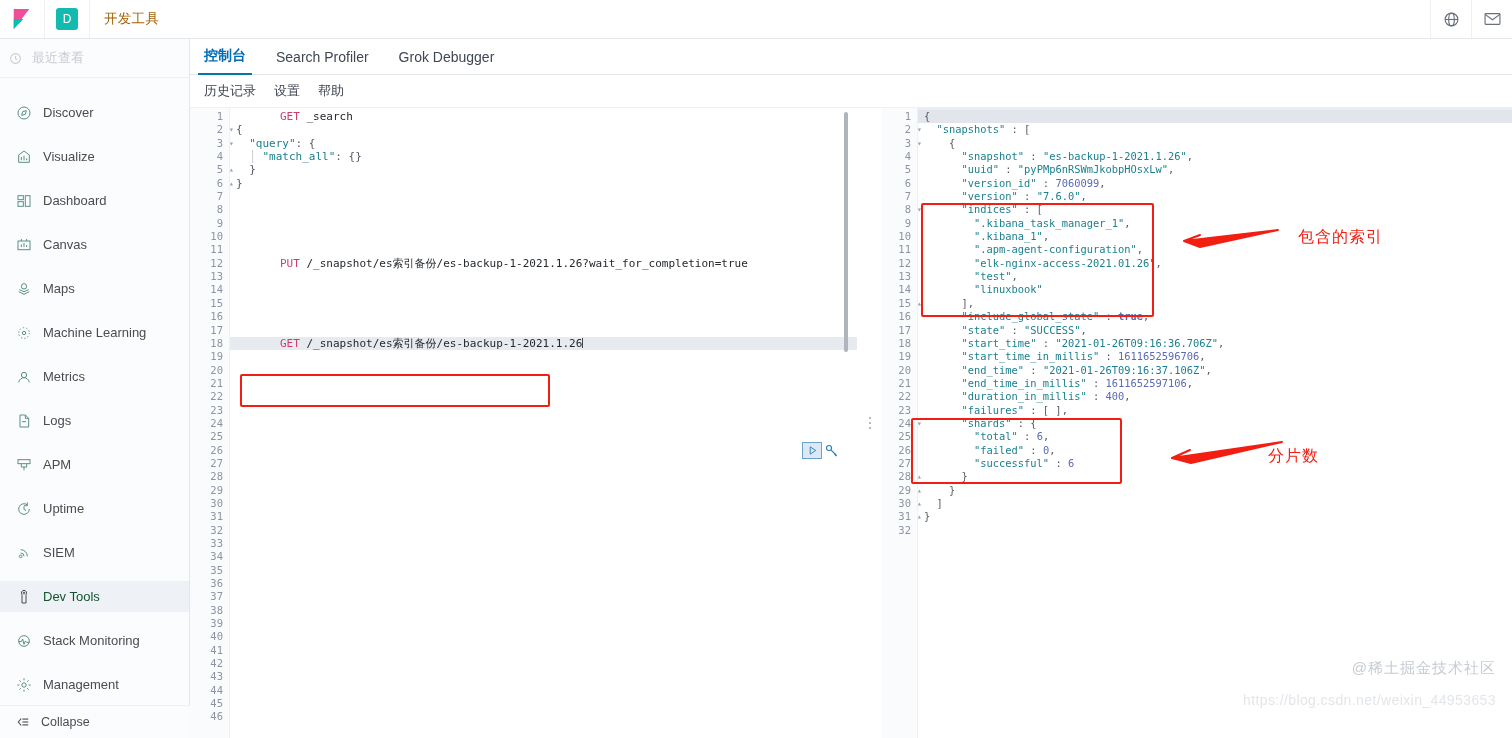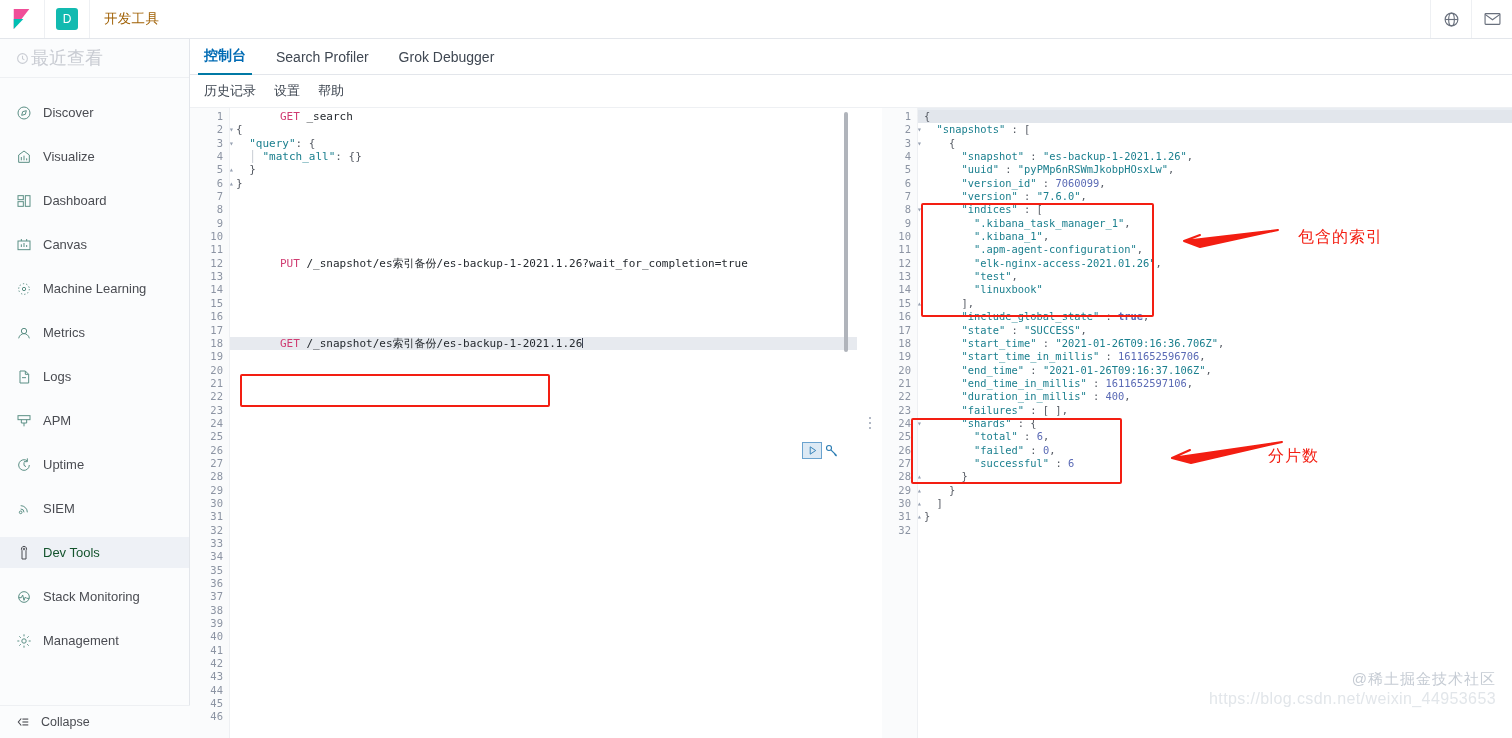--- a/index.html
+++ b/index.html
@@ -32,23 +32,23 @@
   }
   .hdr-right { margin-left: auto; display: flex; align-items: stretch; }
   .hdr-right .hdr-cell { border-right: none; border-left: 1px solid #eef0f3; width: 41px; padding:0; }
 
   
   .sidebar {
     position: absolute; top: 39px; left: 0; width: 190px; height: 699px;
     background: #fbfcfd; border-right: 1px solid #e3e6eb;
   }
   .recent {
-    height: 39px; display: flex; align-items: center; gap: 2px;
-    padding: 0 16px; border-bottom: 1px solid #eef0f3;
-    color: #c9ccd3; font-size: 18px;
+    height: 39px; display: flex; align-items: center; gap: 10px;
+    padding: 0 9px; border-bottom: 1px solid #eef0f3;
+    color: #c9ccd3; font-size: 13px;
   }
   .nav { padding-top: 6px; }
   .nav-item {
     height: 31px; display: flex; align-items: center; gap: 11px;
     padding: 0 16px; font-size: 13px; color: #4a4c52; cursor: pointer; margin-top: 13px;
   }
   .nav-item .ico { width: 16px; height: 16px; flex: 0 0 16px; display:block; }
   .nav-item.active { background: #eef1f6; color: #14532d; }
   .collapse {
     position: absolute; bottom: 0; left: 0; width: 190px; height: 33px;
@@ -166,22 +166,22 @@
   }
   .arrow-svg { position: absolute; }
 
   
   .wm {
     position: absolute; right: 16px; bottom: 30px;
     color: #c6ccd4; font-size: 15px; letter-spacing: 1px;
     text-align: right;
   }
   .wm .url2 {
-    display: block; color: #e2e6ea; font-size: 16px;
-    letter-spacing: .4px; margin-top: 1px;
+    display: block; color: #e2e6ea; font-size: 14px;
+    letter-spacing: .4px; margin-top: 14px;
   }
 </style>
 </head>
 <body>
 
 <div class="app">
 
   <div class="header">
     <div class="hdr-cell">
       <svg class="logo-k" viewBox="0 0 24 24">
@@ -248,20 +248,28 @@
         <div class="nav-item">
           <svg class="ico" viewBox="0 0 24 24" fill="none" stroke="#5b8f85" stroke-width="1.5">
             <rect x="3" y="6" width="18" height="13"></rect>
             <line x1="8" y1="3" x2="8" y2="6"></line>
             <line x1="16" y1="3" x2="16" y2="6"></line>
             <line x1="8" y1="15" x2="8" y2="11"></line>
             <line x1="12" y1="15" x2="12" y2="9"></line>
             <line x1="16" y1="15" x2="16" y2="12"></line>
           </svg>
           <span>Canvas</span>
+        </div>
+        <div class="nav-item">
+          <svg class="ico" viewBox="0 0 24 24" fill="none" stroke="#5b8f85" stroke-width="1.5">
+            <circle cx="12" cy="8" r="4"></circle>
+            <path d="M4 16 l8 4 8-4"></path>
+            <path d="M5 13 l7 3 7-3"></path>
+          </svg>
+          <span>Maps</span>
         </div>
         <div class="nav-item">
           <svg class="ico" viewBox="0 0 24 24" fill="none" stroke="#5b8f85" stroke-width="1.5">
             <circle cx="12" cy="12" r="8" stroke-dasharray="2 3"></circle>
             <circle cx="12" cy="12" r="2.5"></circle>
           </svg>
           <span>Machine Learning</span>
         </div>
         <div class="nav-item">
           <svg class="ico" viewBox="0 0 24 24" fill="none" stroke="#5b8f85" stroke-width="1.5">

